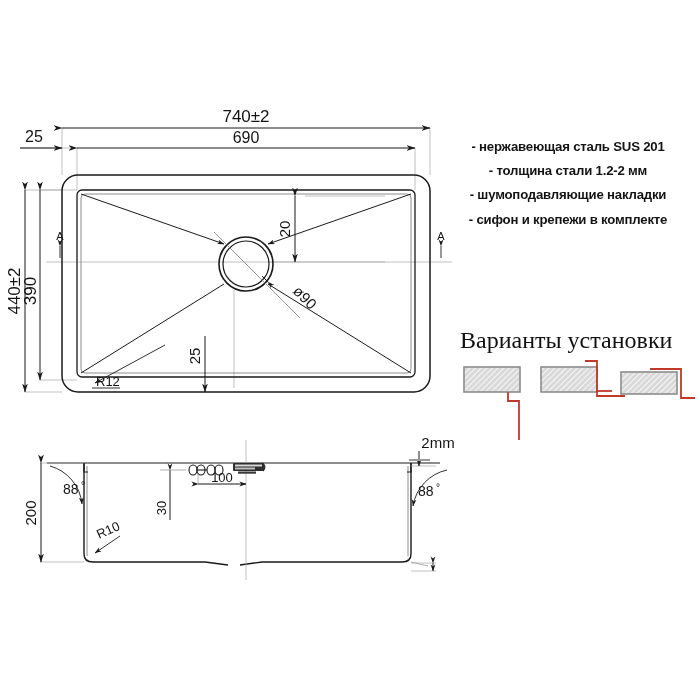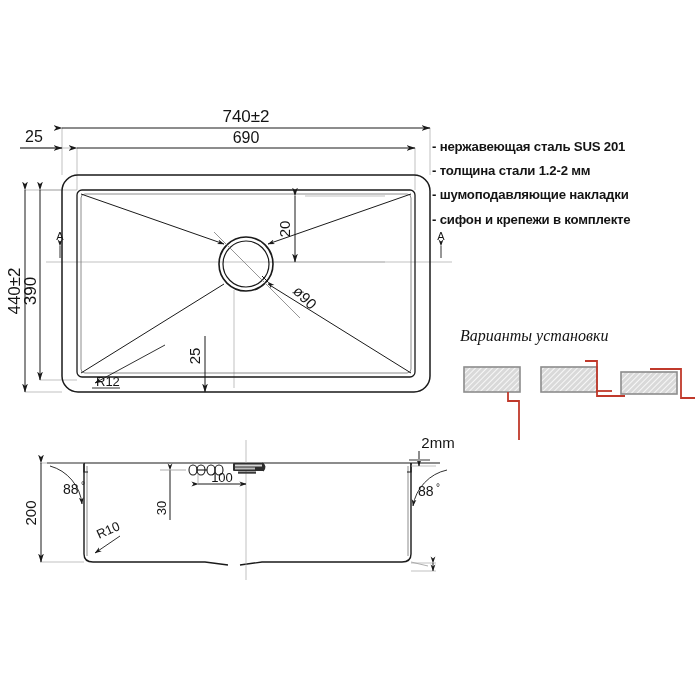--- a/index.html
+++ b/index.html
@@ -1,35 +1,35 @@
 <!DOCTYPE html>
 <html><head>
 <meta charset="utf-8">
 <style>
   html,body{margin:0;padding:0;}
   body{
     width:700px;height:700px;background:#ffffff;
     font-family:"Liberation Sans", sans-serif;
     overflow:hidden;position:relative;
   }
-  #stage{position:absolute;inset:0;width:700px;height:648px;}
+  #stage{position:absolute;inset:0;width:700px;height:648px;text-align:center;}
   svg{display:block;}
   .specs{
     position:absolute;left:432px;top:140px;width:272px;
   }
   .spec-line{
     font-family:"Liberation Sans", sans-serif;
     font-size:13.2px;font-weight:bold;color:#141414;
     line-height:1;margin-bottom:11px;white-space:nowrap;
     letter-spacing:-0.2px;
   }
   .variants-title{
     position:absolute;left:460px;top:327px;
     font-family:"Liberation Serif", serif;
-    font-size:16px;color:#111;white-space:nowrap;font-style:italic;
+    font-size:24px;color:#111;white-space:nowrap;
   }
   .logo-box{
     position:absolute;left:232px;top:461px;width:36px;height:15px;
     overflow:hidden;
   }
 </style>
 </head>
 <body>
 
 <div id="stage">

